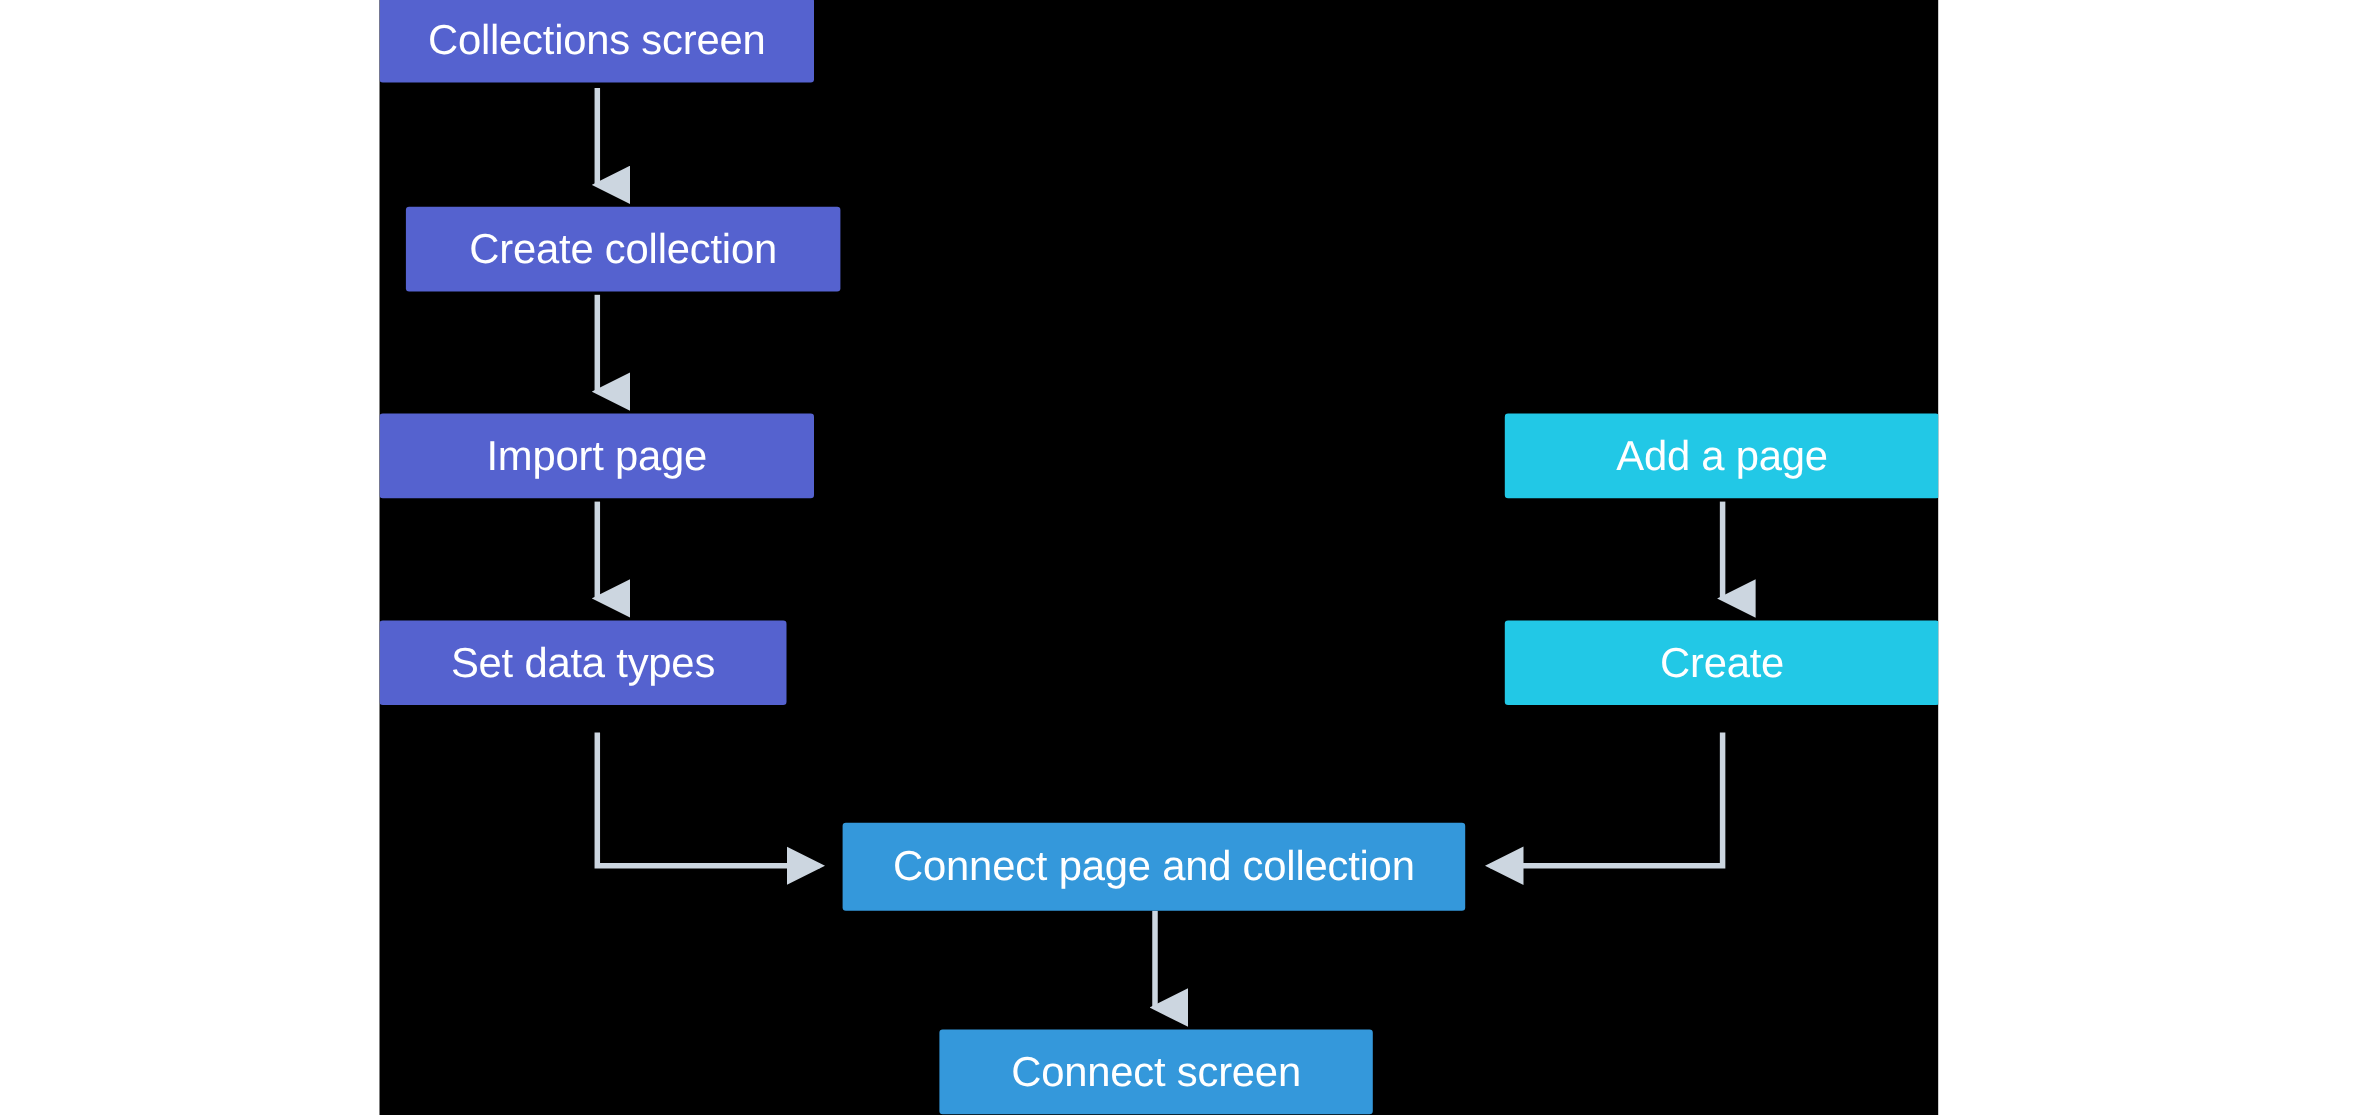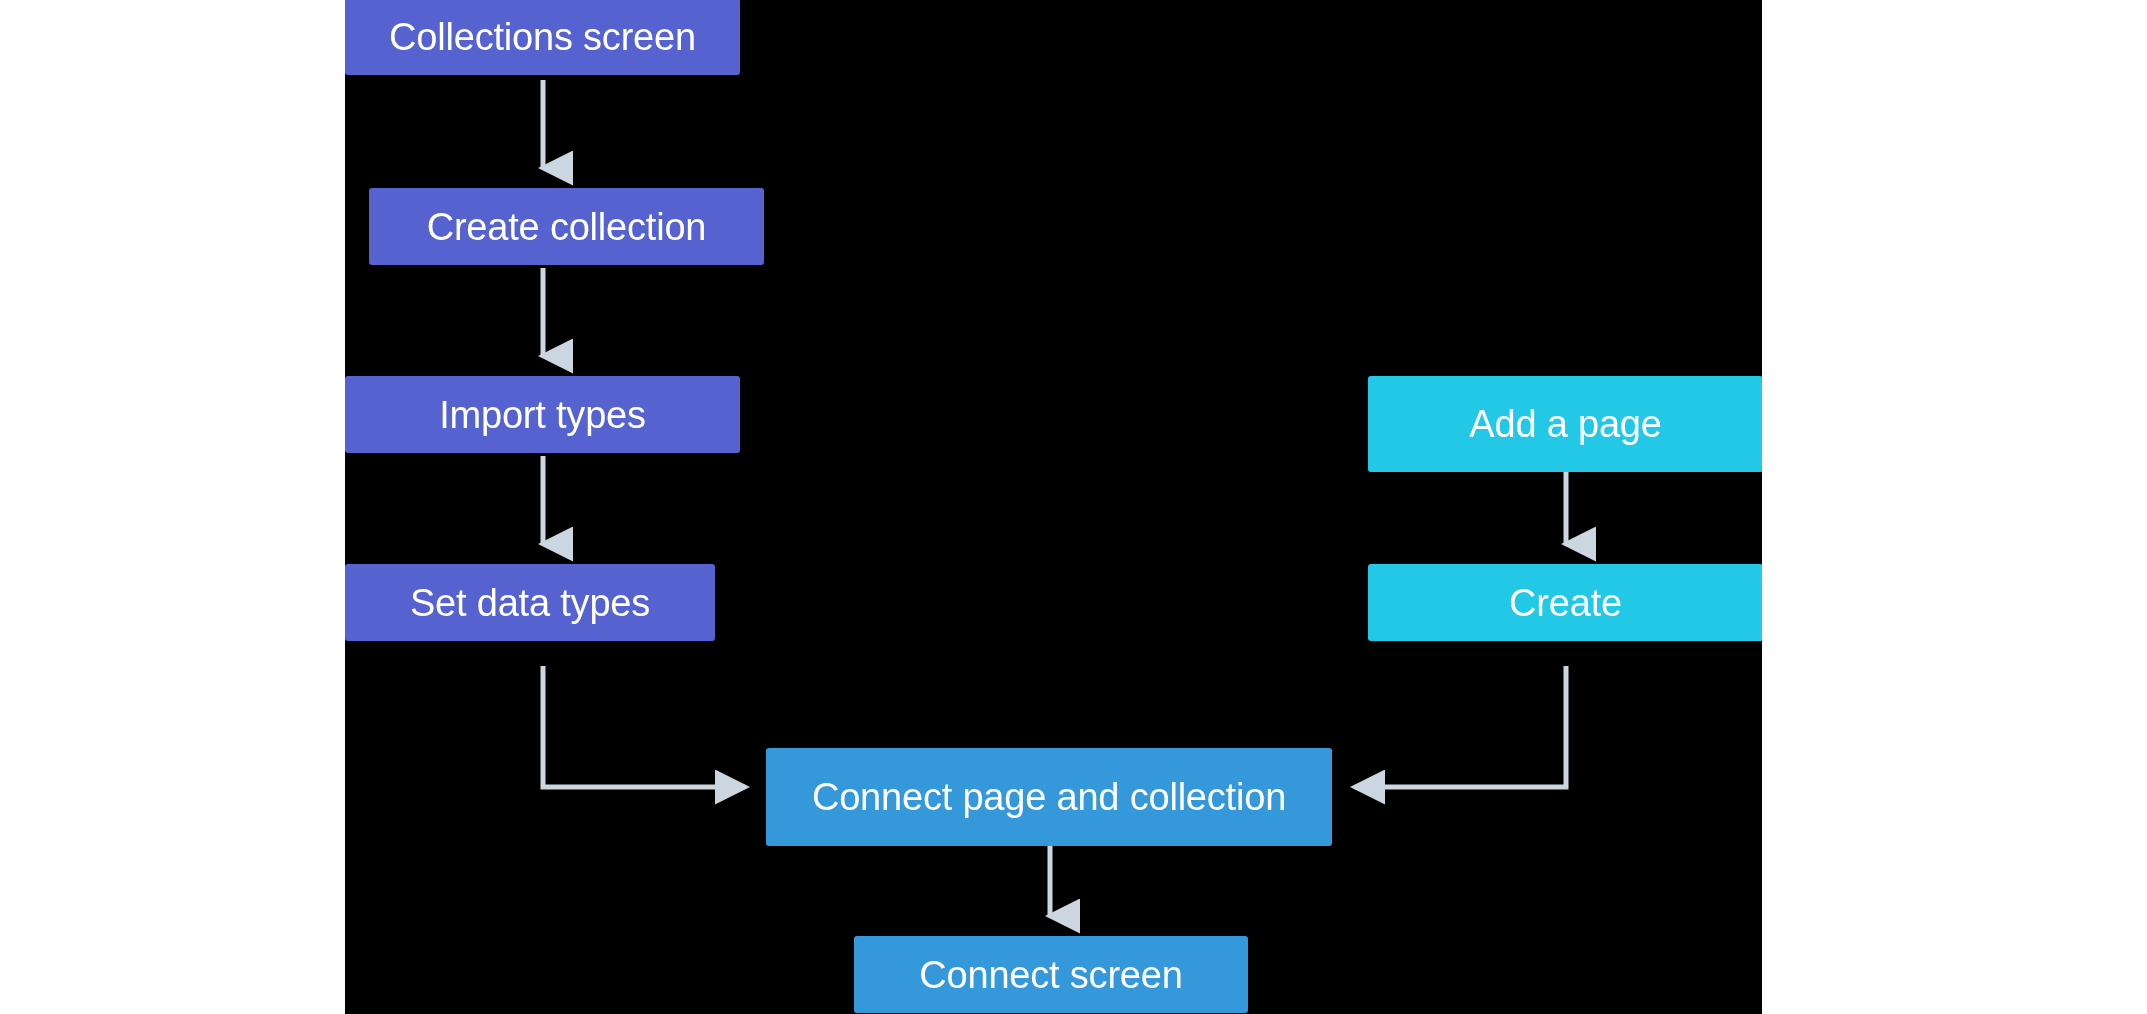--- a/index.html
+++ b/index.html
@@ -63,25 +63,25 @@
   .node.cyan   { background: #22c8e6; }
   .node.blue   { background: #3498db; }
 
   
   #n-collections  { left: 0px;   top: -2px;  width: 395px; height: 77px; }
   #n-create       { left: 0px;   top: 188px; width: 395px; height: 77px; margin-left: 24px; }
   #n-import       { left: 0px;   top: 376px; width: 395px; height: 77px; }
   #n-settypes     { left: 0px;   top: 564px; width: 370px; height: 77px; }
 
   
-  #n-addpage      { left: 1023px; top: 376px; width: 395px; height: 96px; }
+  #n-addpage      { left: 1023px; top: 376px; width: 395px; height: 77px; }
   #n-design       { left: 1023px; top: 564px; width: 395px; height: 77px; }
 
   
-  #n-connectpc    { left: 421px; top: 748px; width: 566px; height: 98px; }
+  #n-connectpc    { left: 421px; top: 748px; width: 566px; height: 80px; }
   #n-connectwid   { left: 509px; top: 936px; width: 394px; height: 77px; }
 </style>
 </head>
 <body>
 
 <div id="stage">
   <div id="canvas">
 
     <svg id="connectors" viewBox="0 0 1417 1014" width="1417" height="1014" xmlns="http://www.w3.org/2000/svg">
       <defs>
@@ -113,21 +113,21 @@
 
     <div class="node purple" id="n-collections">
       <span>Collections screen</span>
     </div>
 
     <div class="node purple" id="n-create">
       <span>Create collection</span>
     </div>
 
     <div class="node purple" id="n-import">
-      <span>Import types</span>
+      <span>Import page</span>
     </div>
 
     <div class="node purple" id="n-settypes">
       <span>Set data types</span>
     </div>
 
     <div class="node cyan" id="n-addpage">
       <span>Add a page</span>
     </div>
 

